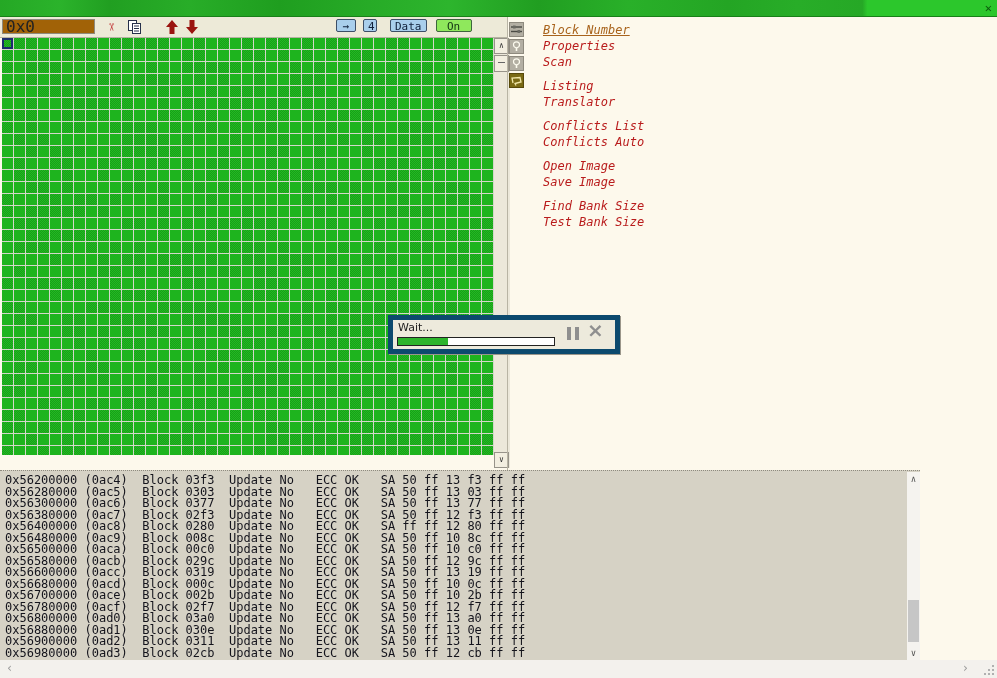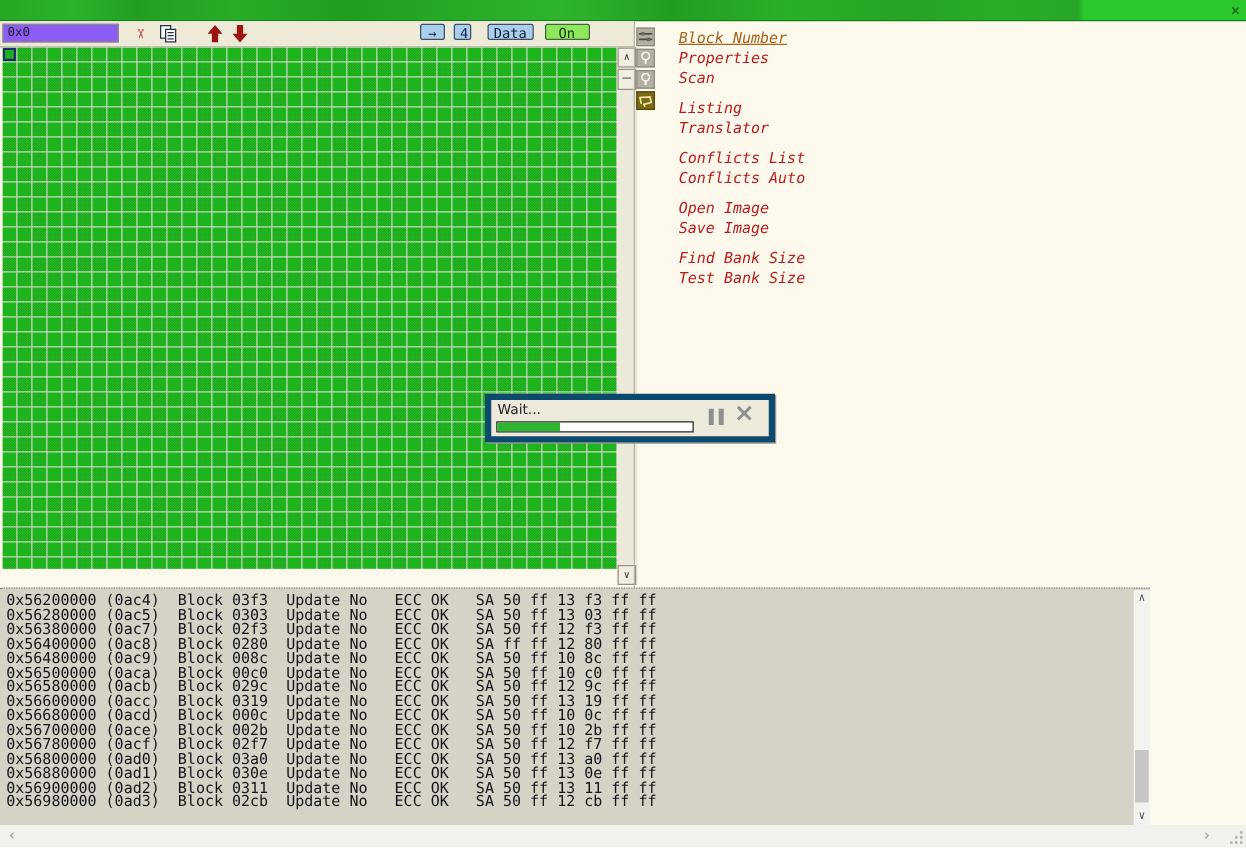--- a/index.html
+++ b/index.html
@@ -13,22 +13,22 @@
       #1f9e1f 28%,#27ab27 37%,#2db52d 45%,#219e21 54%,#29b029 63%,#24a524 73%,
       #28ad28 80%,#26a826 86.5%,#2cc72c 87%,#2cc72c 100%);
     border-bottom:1px solid #188018;}
   .titlebar .close{position:absolute;right:5px;top:0px;font-size:12px;line-height:16px;
     color:#0c5a0c;font-weight:bold;cursor:default;}
 
   
   .toolbar{position:absolute;left:0;top:17px;width:508px;height:20px;
     background:#edead8;border-bottom:1px solid #b6b2a2;}
   .addr-input{position:absolute;left:2px;top:2px;width:88px;height:13px;
-    border:1px solid #8e8a7e;background:#8b5cf6;font-family:"DejaVu Sans Mono",monospace;
-    font-size:10px;color:#222;padding:0 0 0 3px;}
+    border:1px solid #8e8a7e;background:#a16207;font-family:"DejaVu Sans Mono",monospace;
+    font-size:16px;color:#222;padding:0 0 0 3px;}
   .tb-icon{position:absolute;top:0px;height:20px;display:flex;align-items:center;
     justify-content:center;cursor:default;}
   .cut{left:103px;width:18px;font-size:14px;color:#c33c3c;transform:rotate(90deg);}
   .copy{left:126px;width:18px;}
   .arr-up{left:164px;width:16px;}
   .arr-dn{left:184px;width:16px;}
   .tb-btns{position:absolute;left:336px;top:2px;display:flex;gap:0;}
   .tb-btn{height:13px;border:1px solid #3c4f66;background:#a9cfec;border-radius:2px;
     font-family:"DejaVu Sans Mono",monospace;font-size:11px;line-height:13px;
     color:#10203a;text-align:center;padding:0 4px;margin:0;cursor:default;}
@@ -1663,20 +1663,21 @@
         <i></i>
         <i></i>
       </div>
     <div class="wait-close">×</div>
   </div>
 
   <div class="log">
     <div class="log-lines">
         <div class="log-line">0x56200000 (0ac4)  Block 03f3  Update No   ECC OK   SA 50 ff 13 f3 ff ff</div>
         <div class="log-line">0x56280000 (0ac5)  Block 0303  Update No   ECC OK   SA 50 ff 13 03 ff ff</div>
+        <div class="log-line">0x56300000 (0ac6)  Block 0377  Update No   ECC OK   SA 50 ff 13 77 ff ff</div>
         <div class="log-line">0x56380000 (0ac7)  Block 02f3  Update No   ECC OK   SA 50 ff 12 f3 ff ff</div>
         <div class="log-line">0x56400000 (0ac8)  Block 0280  Update No   ECC OK   SA ff ff 12 80 ff ff</div>
         <div class="log-line">0x56480000 (0ac9)  Block 008c  Update No   ECC OK   SA 50 ff 10 8c ff ff</div>
         <div class="log-line">0x56500000 (0aca)  Block 00c0  Update No   ECC OK   SA 50 ff 10 c0 ff ff</div>
         <div class="log-line">0x56580000 (0acb)  Block 029c  Update No   ECC OK   SA 50 ff 12 9c ff ff</div>
         <div class="log-line">0x56600000 (0acc)  Block 0319  Update No   ECC OK   SA 50 ff 13 19 ff ff</div>
         <div class="log-line">0x56680000 (0acd)  Block 000c  Update No   ECC OK   SA 50 ff 10 0c ff ff</div>
         <div class="log-line">0x56700000 (0ace)  Block 002b  Update No   ECC OK   SA 50 ff 10 2b ff ff</div>
         <div class="log-line">0x56780000 (0acf)  Block 02f7  Update No   ECC OK   SA 50 ff 12 f7 ff ff</div>
         <div class="log-line">0x56800000 (0ad0)  Block 03a0  Update No   ECC OK   SA 50 ff 13 a0 ff ff</div>

